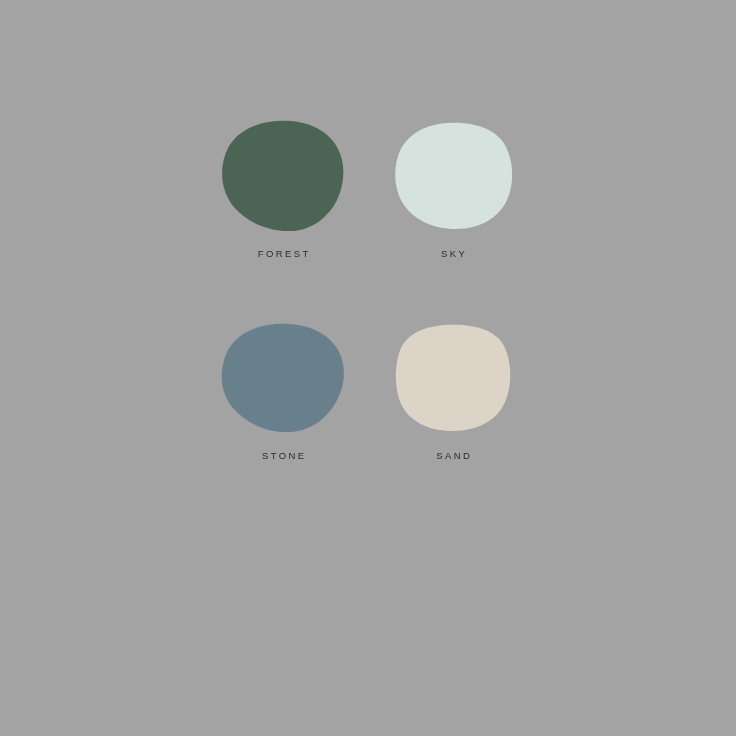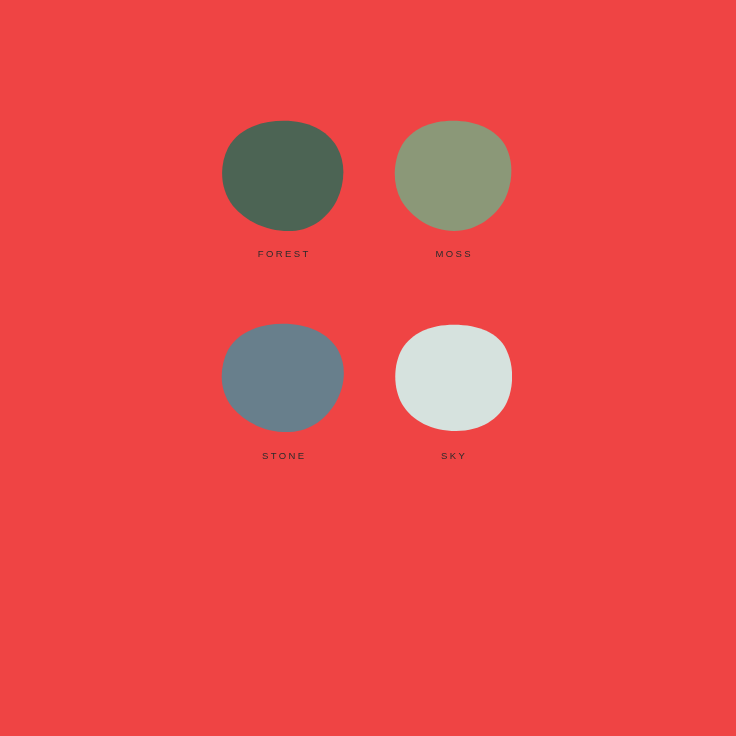--- a/index.html
+++ b/index.html
@@ -61,56 +61,56 @@
     color: #2b2b2b;
     text-transform: uppercase;
     line-height: 1;
     white-space: nowrap;
     text-align: center;
   }
 </style>
 </head>
 <body style="background: rgb(255, 255, 255);">
 
-<div id="palette-board" style="background: #ef4444;">
+<div id="palette-board" style="background: #a3a3a3;">
 
   <div class="swatch-grid">
 
     <div class="swatch-cell">
       <div class="blob-wrap">
         <svg class="blob" width="126" height="112" viewBox="0 0 126 112" xmlns="http://www.w3.org/2000/svg">
           <path id="shape-0" d="M64 0.8 C88 0.8 107 10 117 27 C126 43 125 63 117 80 C109 96 93 110 72 111 C50 112 27 103 13 86 C0 69 -1 46 8 28 C18 9 40 0.8 64 0.8 Z" fill="#4C6454"></path>
         </svg>
       </div>
       <div class="swatch-label" style="color: rgb(43, 43, 43);">FOREST</div>
     </div>
 
+
     <div class="swatch-cell">
       <div class="blob-wrap">
-        <svg class="blob" width="118" height="112" viewBox="0 0 118 112" xmlns="http://www.w3.org/2000/svg">
-          <path id="shape-1" d="M59 0.8 C82 0.8 101 9 111 25 C120 41 119 62 111 79 C102 96 83 111 60 111 C37 111 17 97 7 80 C-2 63 -1 41 8 25 C18 9 36 0.8 59 0.8 Z" fill="#8B9878"></path>
+        <svg class="blob" width="118" height="108" viewBox="0 0 118 108" xmlns="http://www.w3.org/2000/svg">
+          <path id="shape-3" d="M60 0.8 C85 0.8 104 9 112 25 C120 41 120 62 113 78 C105 95 87 107 62 107 C38 107 18 97 8 80 C-1 64 -1 41 8 25 C18 9 36 0.8 60 0.8 Z" fill="#D6E2DE"></path>
         </svg>
       </div>
-      <div class="swatch-label" style="color: rgb(43, 43, 43);">MOSS</div>
+      <div class="swatch-label" style="color: rgb(43, 43, 43);">SKY</div>
     </div>
 
     <div class="swatch-cell">
       <div class="blob-wrap">
         <svg class="blob" width="126" height="110" viewBox="0 0 126 110" xmlns="http://www.w3.org/2000/svg">
           <path id="shape-2" d="M63 0.8 C88 0.8 108 10 118 27 C127 43 125 63 116 79 C107 95 91 108 70 109 C48 110 26 101 12 84 C-1 67 -1 45 8 27 C18 9 39 0.8 63 0.8 Z" fill="#687F8C"></path>
         </svg>
       </div>
       <div class="swatch-label" style="color: rgb(43, 43, 43);">STONE</div>
     </div>
 
+
     <div class="swatch-cell">
       <div class="blob-wrap">
-        <svg class="blob" width="118" height="108" viewBox="0 0 118 108" xmlns="http://www.w3.org/2000/svg">
-          <path id="shape-3" d="M60 0.8 C85 0.8 104 9 112 25 C120 41 120 62 113 78 C105 95 87 107 62 107 C38 107 18 97 8 80 C-1 64 -1 41 8 25 C18 9 36 0.8 60 0.8 Z" fill="#D6E2DE"></path>
+        <svg class="blob" width="116" height="108" viewBox="0 0 116 108" xmlns="http://www.w3.org/2000/svg">
+          <path id="shape-5" d="M58 0.8 C84 0.8 103 8 110 24 C117 40 117 62 110 78 C103 95 84 107 58 107 C33 107 14 97 6 80 C-1 64 -1 40 6 24 C14 8 33 0.8 58 0.8 Z" fill="#DBD4C7"></path>
         </svg>
       </div>
-      <div class="swatch-label" style="color: rgb(43, 43, 43);">SKY</div>
+      <div class="swatch-label" style="color: rgb(43, 43, 43);">SAND</div>
     </div>
-
-
 
   </div>
 </div>
 
 </body></html>

